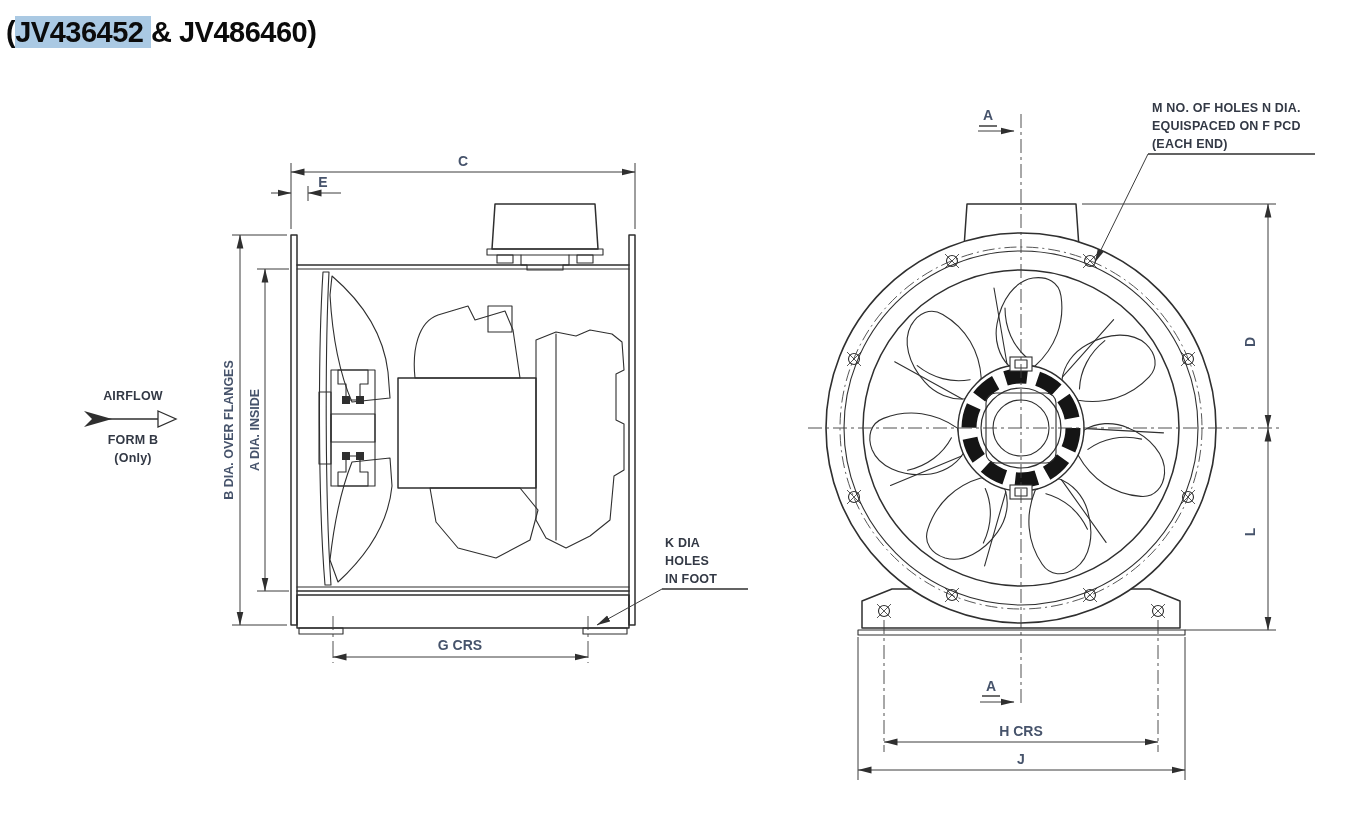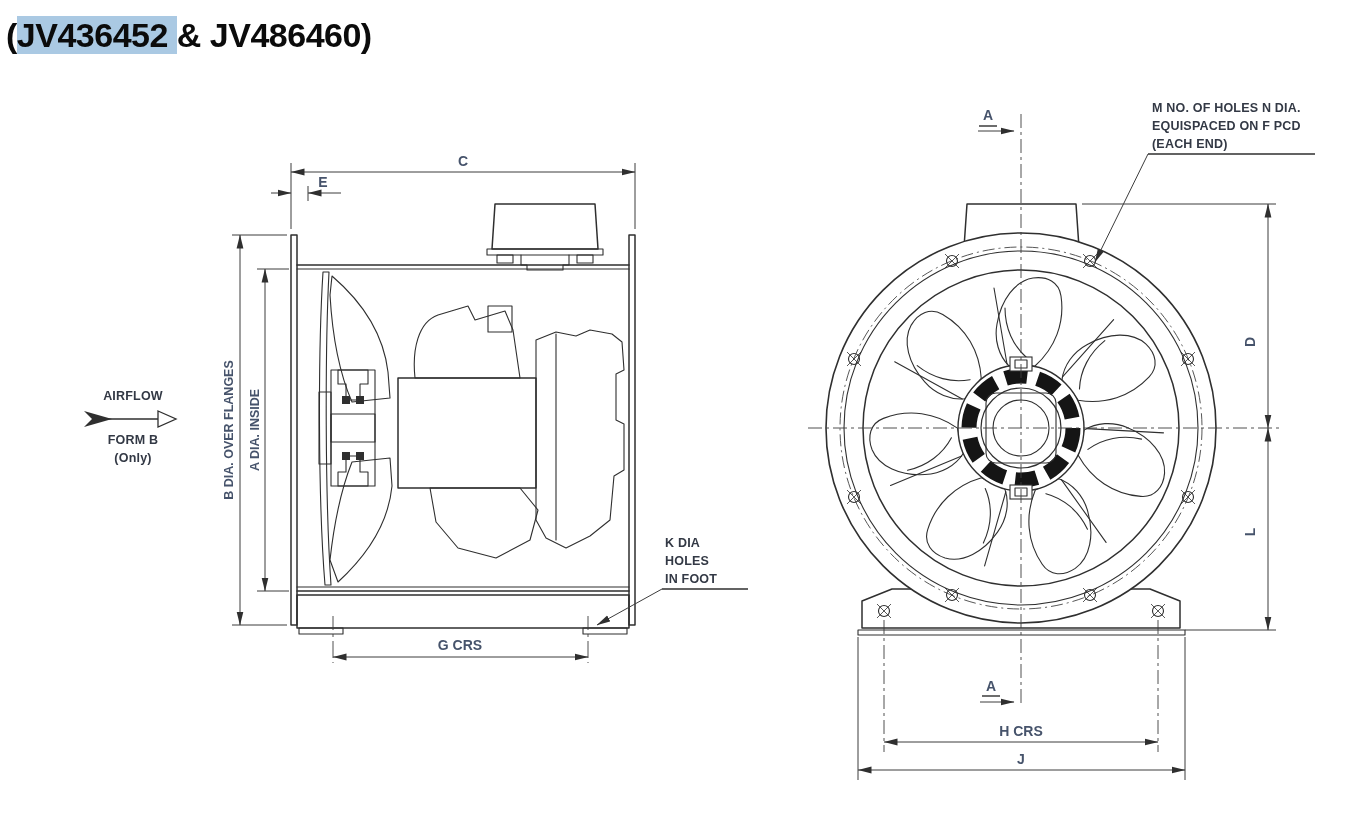--- a/index.html
+++ b/index.html
@@ -1,18 +1,18 @@
 <!DOCTYPE html>
 <html><head>
 <meta charset="utf-8">
 <style>
   html,body{margin:0;padding:0;background:#ffffff;}
   .stage{position:relative;width:1366px;height:817px;background:#fff;overflow:hidden;
          font-family:"Liberation Sans",sans-serif;}
-  .title{position:absolute;left:6px;top:16px;font-size:34px;font-weight:bold;
+  .title{position:absolute;left:6px;top:16px;font-size:29px;font-weight:bold;
          color:#0b0b0b;letter-spacing:-0.5px;white-space:pre;}
   .title .hl{background:#aac9e3;white-space:pre;}
   svg text{font-family:"Liberation Sans",sans-serif;}
   .dim{font-size:14px;font-weight:bold;fill:#46536b;}
   .dimv{font-size:12.5px;font-weight:bold;fill:#46536b;}
   .note{font-size:12.5px;font-weight:bold;fill:#333945;letter-spacing:.2px;}
   .geo{stroke:#2f2f2f;fill:none;stroke-width:1.5;stroke-linejoin:round;stroke-linecap:round;}
   .geo2{stroke:#2f2f2f;fill:none;stroke-width:1.1;stroke-linejoin:round;stroke-linecap:round;}
   .dimln{stroke:#3d3d3d;fill:none;stroke-width:1;}
   .cl{stroke:#3d3d3d;fill:none;stroke-width:.9;stroke-dasharray:14 4 3 4;}

